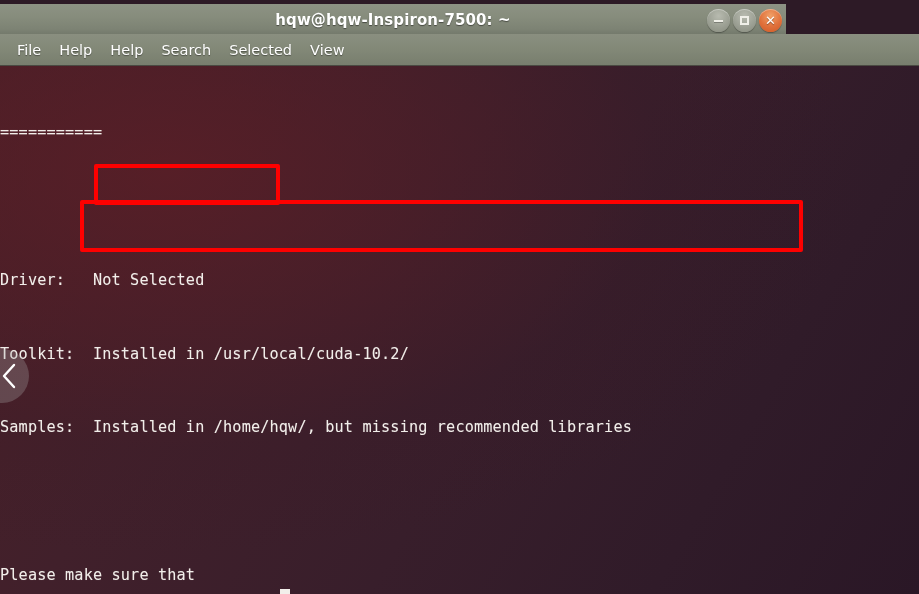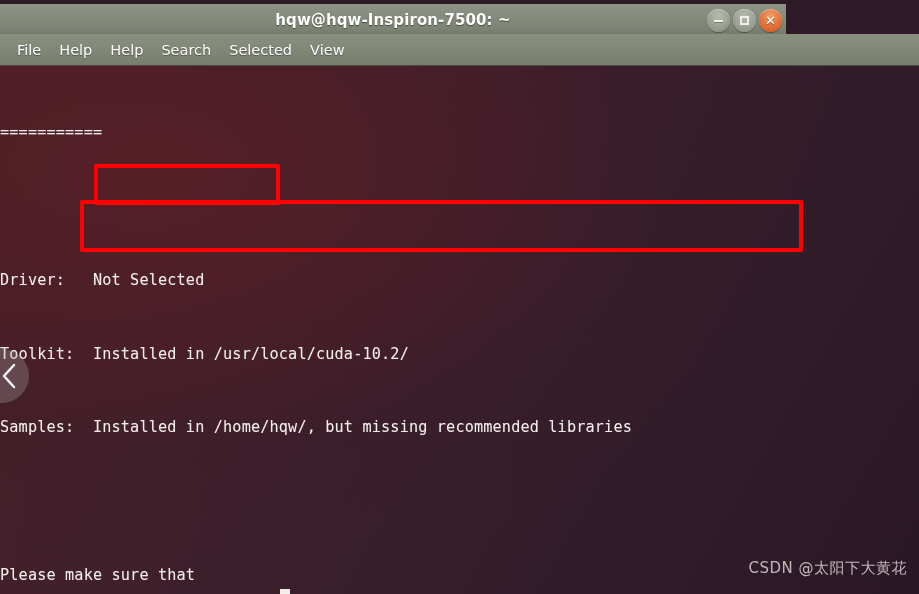--- a/index.html
+++ b/index.html
@@ -233,16 +233,15 @@
 
     <div class="redbox" id="redbox-driver"></div>
     <div class="redbox" id="redbox-install"></div>
 
     <div id="back-overlay">
       <svg width="18" height="28" viewBox="0 0 18 28" fill="none" aria-hidden="true">
         <path d="M14 3 L4 14 L14 25" stroke="#ffffff" stroke-width="2.4" stroke-linecap="round" stroke-linejoin="round"></path>
       </svg>
     </div>
 
-    <div id="watermark">CSDN @太阳下大黄花</div>
   </div>
 
 </div>
 
 </body></html>

